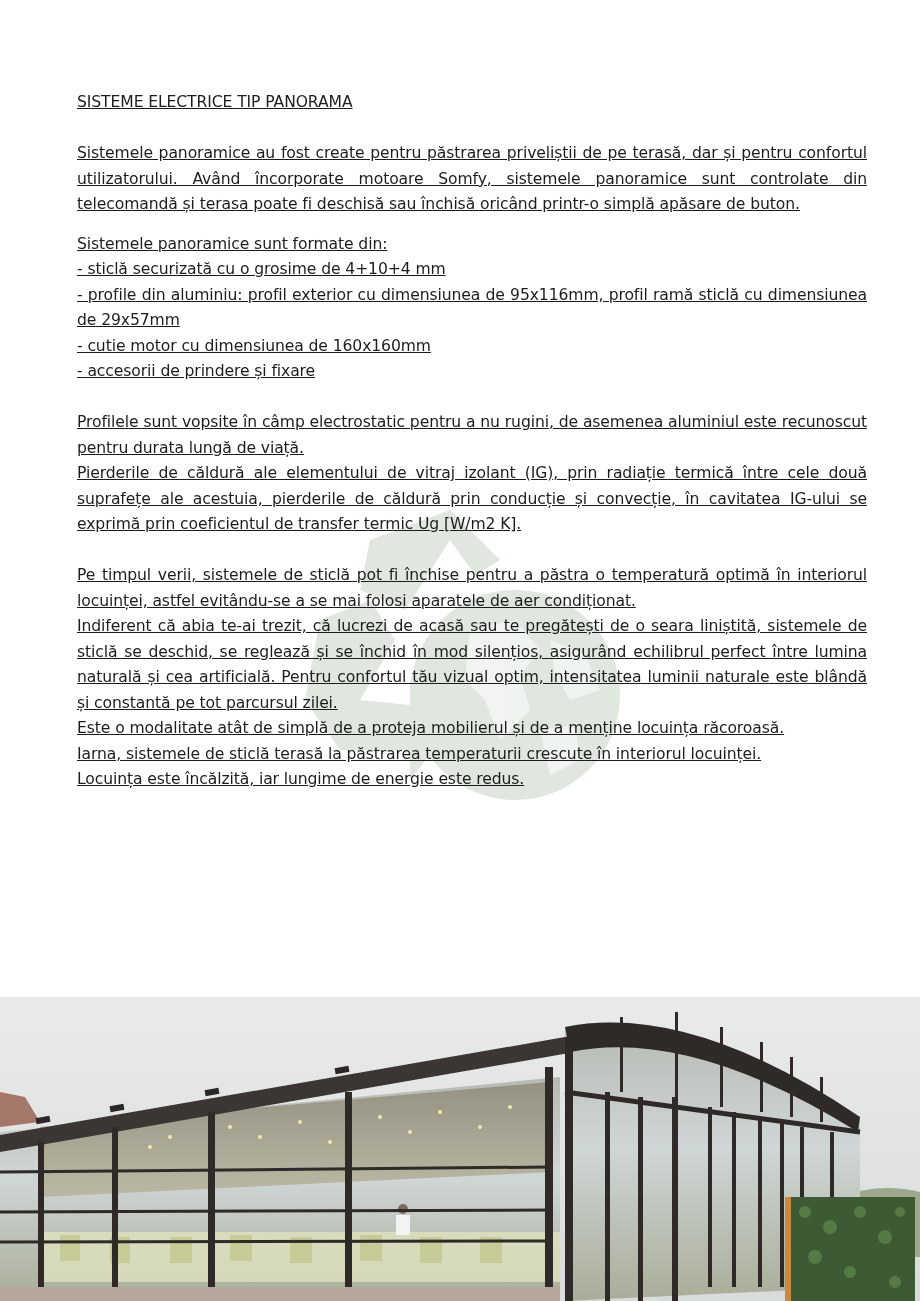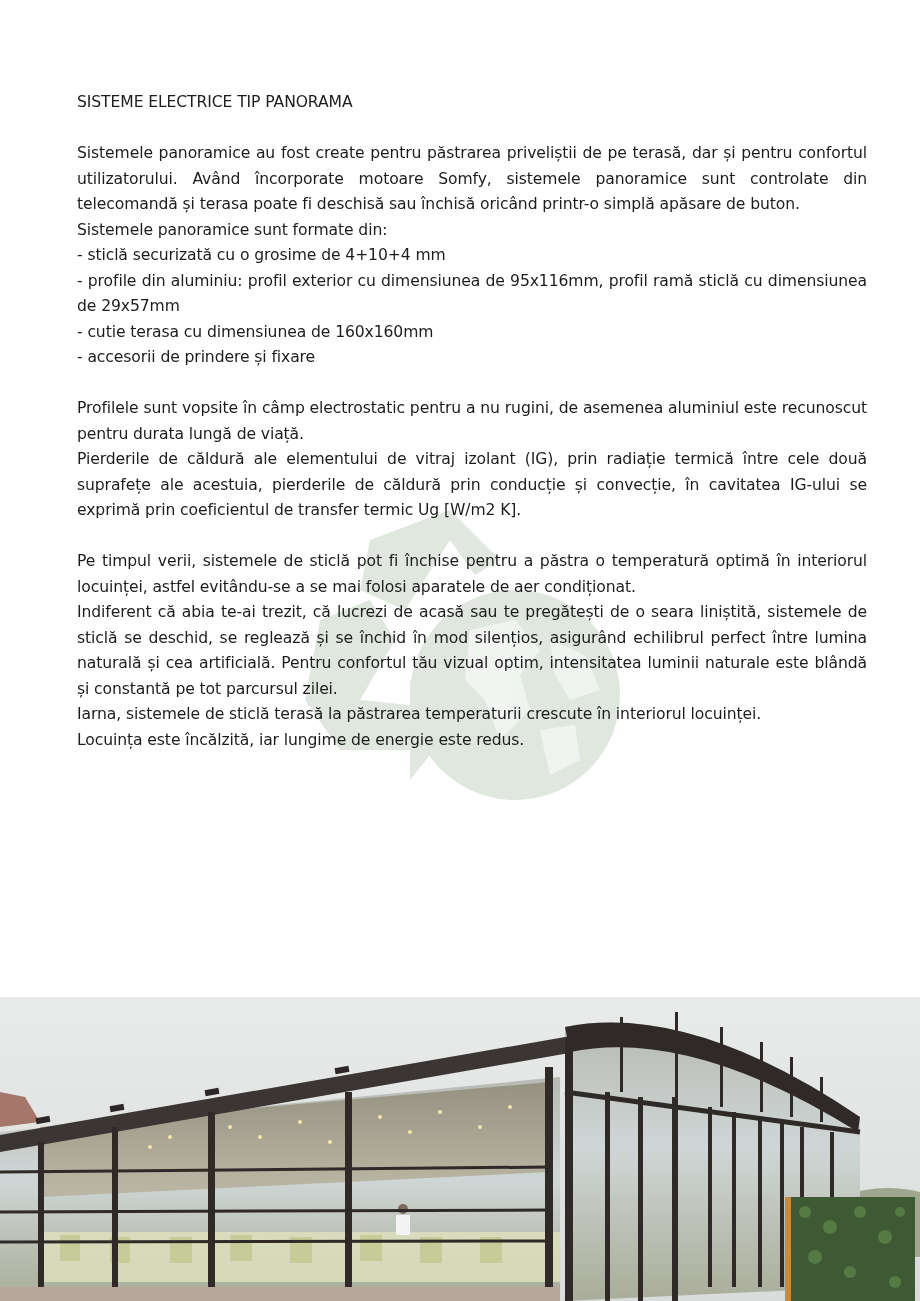--- a/index.html
+++ b/index.html
@@ -11,23 +11,23 @@
   }
   .watermark {
     position: absolute; left: 300px; top: 500px; width: 320px; height: 300px;
     z-index: 0; pointer-events: none;
   }
   .content {
     position: absolute; left: 77px; top: 90px; width: 790px;
     font-size: 15.6px; line-height: 25.5px; z-index: 1;
     letter-spacing: -0.1px;
   }
-  .content p { margin: 0; }
+  .content p { margin: 0; text-decoration: underline; }
   .content .title { margin-bottom: 25.5px; }
-  .block { margin-bottom: 25.5px; }
+  .block { margin-bottom: 25.5px; margin-top: 14px; }
   .justify { text-align: justify; }
   .photo {
     position: absolute; left: 0; top: 997px; width: 920px; height: 304px;
     overflow: hidden; z-index: 1;
   }
 </style>
 </head>
 <body>
 
 <svg class="watermark" viewBox="0 0 320 300">
@@ -48,32 +48,33 @@
 
 <div class="content">
   <p class="title">SISTEME ELECTRICE TIP PANORAMA</p>
 
   <p class="block justify">Sistemele panoramice au fost create pentru păstrarea priveliștii de pe terasă, dar și pentru confortul utilizatorului. Având încorporate motoare Somfy, sistemele panoramice sunt controlate din telecomandă și terasa poate fi deschisă sau închisă oricând printr-o simplă apăsare de buton.</p>
 
   <div class="block">
     <p>Sistemele panoramice sunt formate din:</p>
     <p class="justify">- sticlă securizată cu o grosime de 4+10+4 mm</p>
     <p class="justify">- profile din aluminiu: profil exterior cu dimensiunea de 95x116mm, profil ramă sticlă cu dimensiunea de 29x57mm</p>
-    <p class="justify">- cutie terasa cu dimensiunea de 160x160mm</p>
+    <p class="justify">- cutie motor cu dimensiunea de 160x160mm</p>
     <p class="justify">- accesorii de prindere și fixare</p>
   </div>
 
   <div class="block">
     <p class="justify">Profilele sunt vopsite în câmp electrostatic pentru a nu rugini, de asemenea aluminiul este recunoscut pentru durata lungă de viață.</p>
     <p class="justify">Pierderile de căldură ale elementului de vitraj izolant (IG), prin radiație termică între cele două suprafețe ale acestuia, pierderile de căldură prin conducție și convecție, în cavitatea IG-ului se exprimă prin coeficientul de transfer termic Ug [W/m2 K].</p>
   </div>
 
   <div class="block">
     <p class="justify">Pe timpul verii, sistemele de sticlă pot fi închise pentru a păstra o temperatură optimă în interiorul locuinței, astfel evitându-se a se mai folosi aparatele de aer condiționat.</p>
     <p class="justify">Indiferent că abia te-ai trezit, că lucrezi de acasă sau te pregătești de o seara liniștită, sistemele de sticlă se deschid, se reglează și se închid în mod silențios, asigurând echilibrul perfect între lumina naturală și cea artificială. Pentru confortul tău vizual optim, intensitatea luminii naturale este blândă și constantă pe tot parcursul zilei.</p>
+    <p>Este o modalitate atât de simplă de a proteja mobilierul și de a menține locuința răcoroasă.</p>
     <p>Iarna, sistemele de sticlă terasă la păstrarea temperaturii crescute în interiorul locuinței.</p>
     <p>Locuința este încălzită, iar lungime de energie este redus.</p>
   </div>
 
 </div>
 
 <div class="photo">
   <svg width="920" height="304" viewBox="0 0 920 304">
     <defs>
       <linearGradient id="sky" x1="0" y1="0" x2="0" y2="1">

